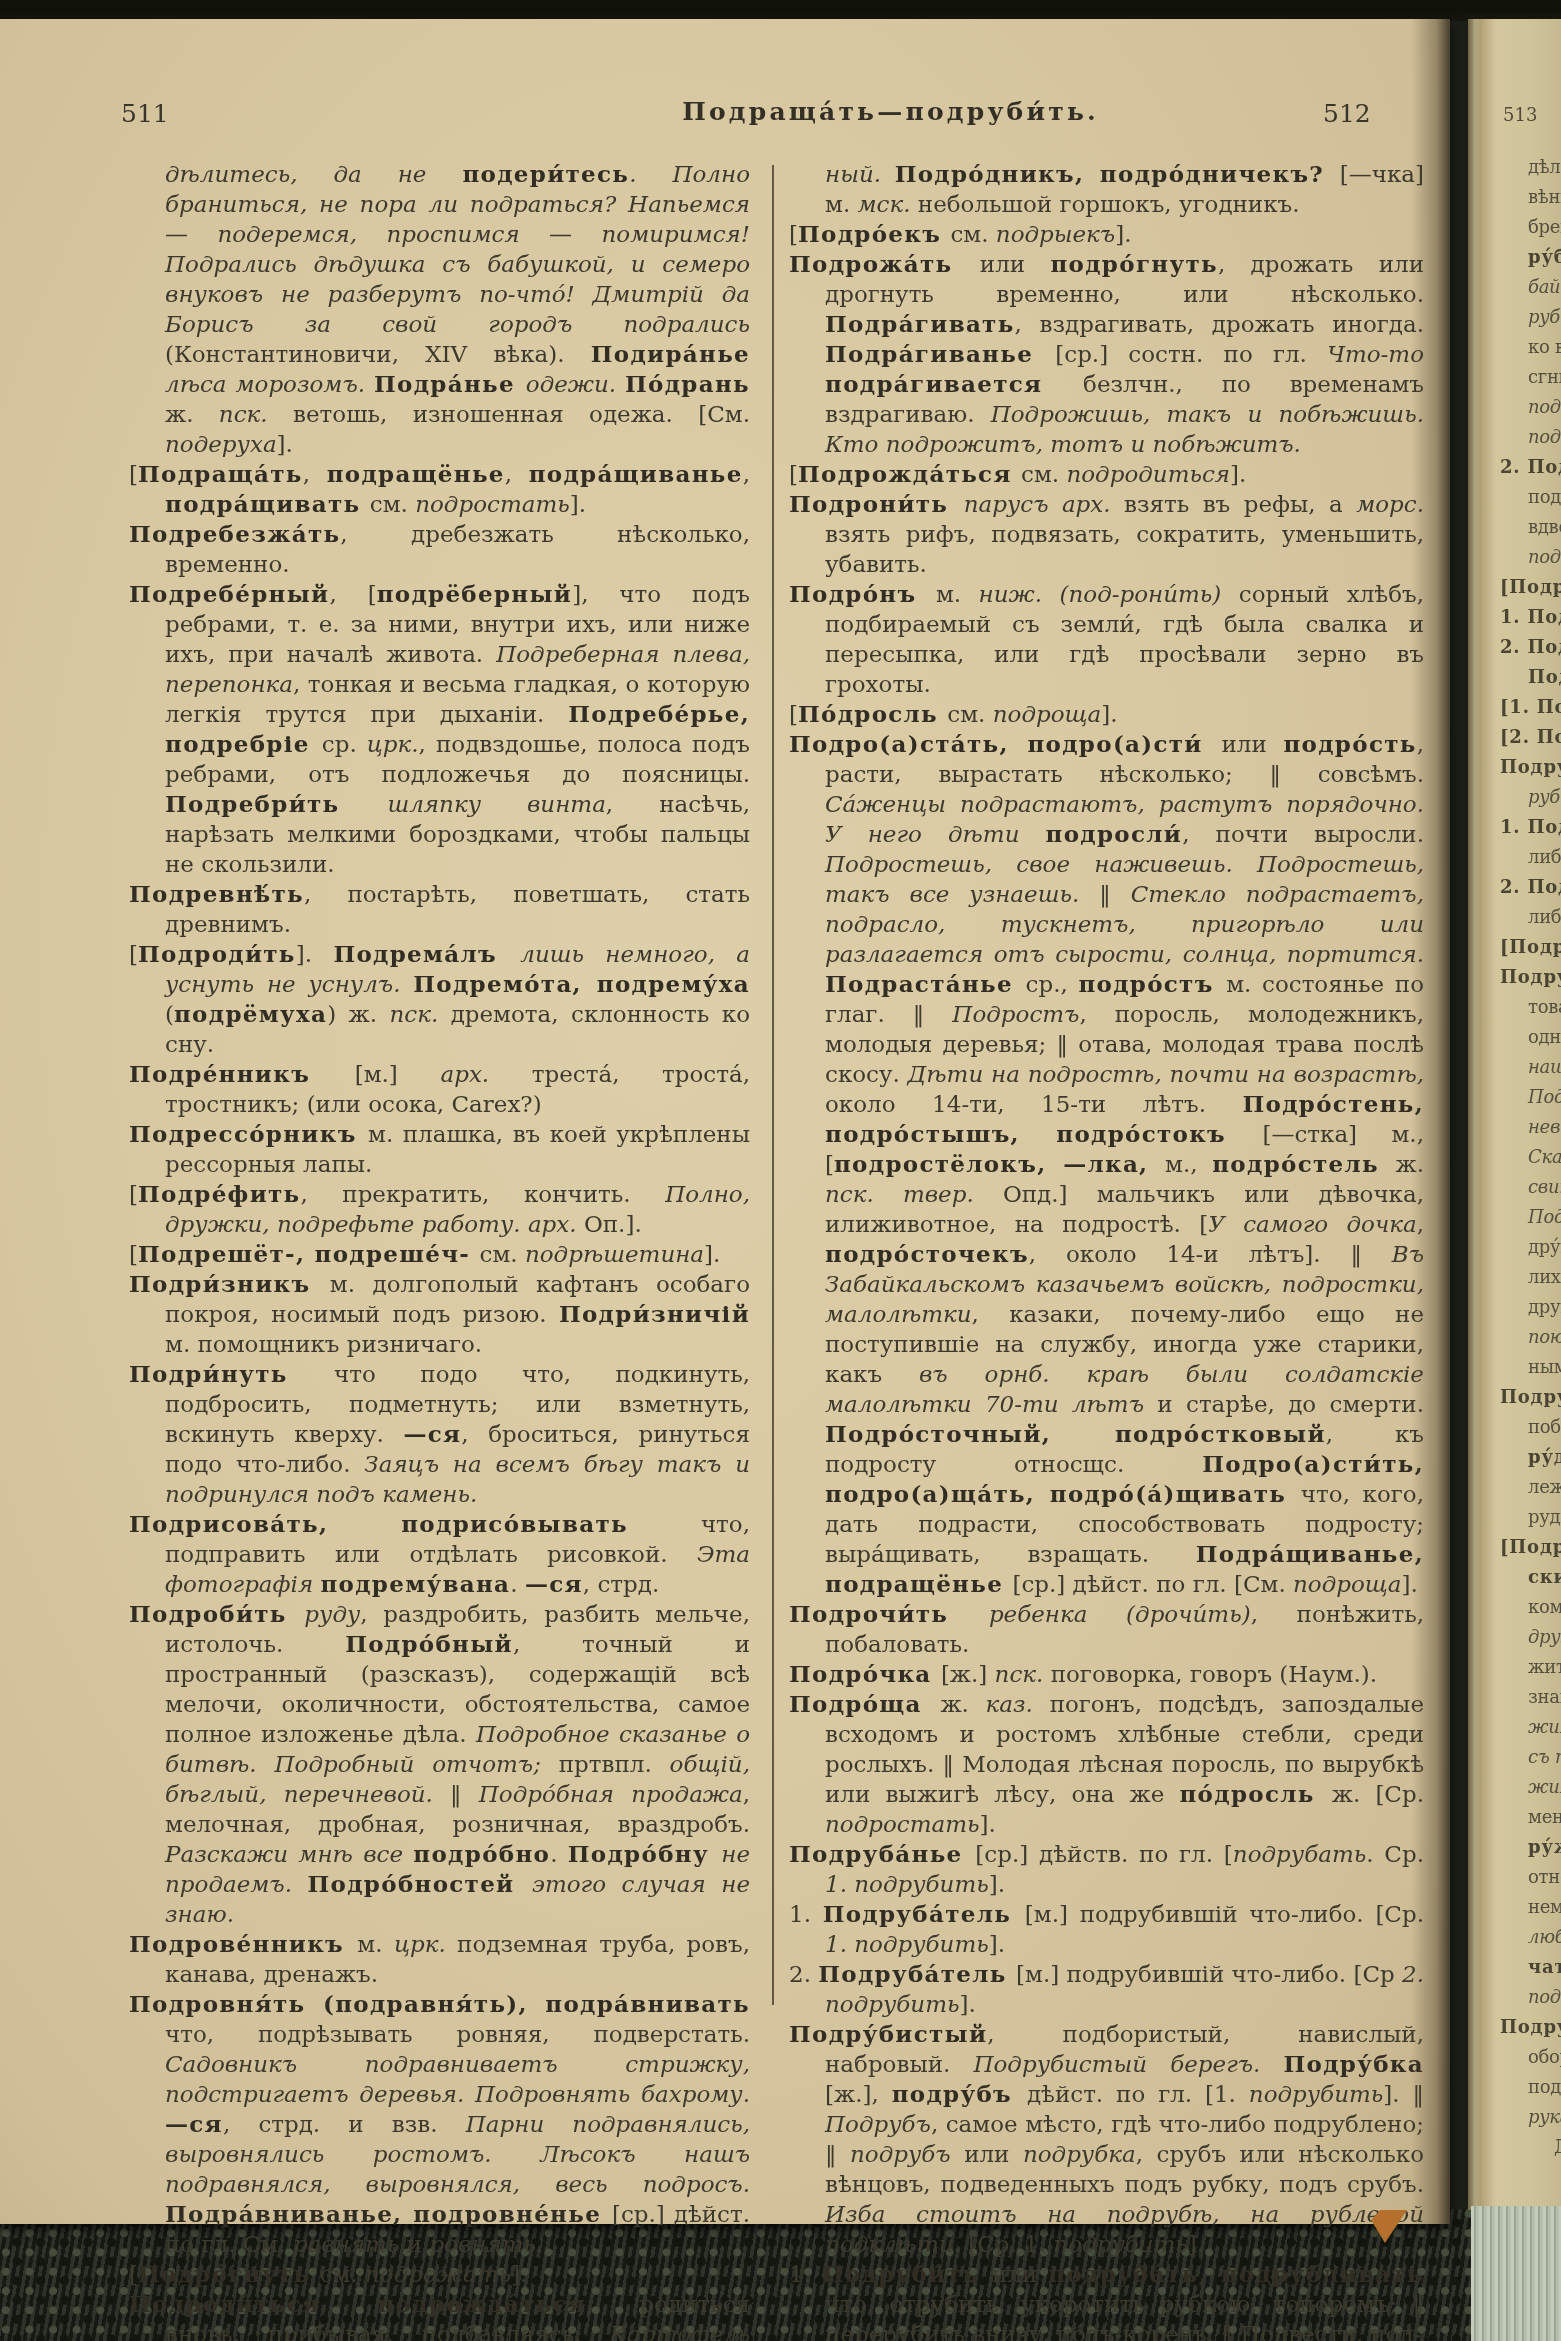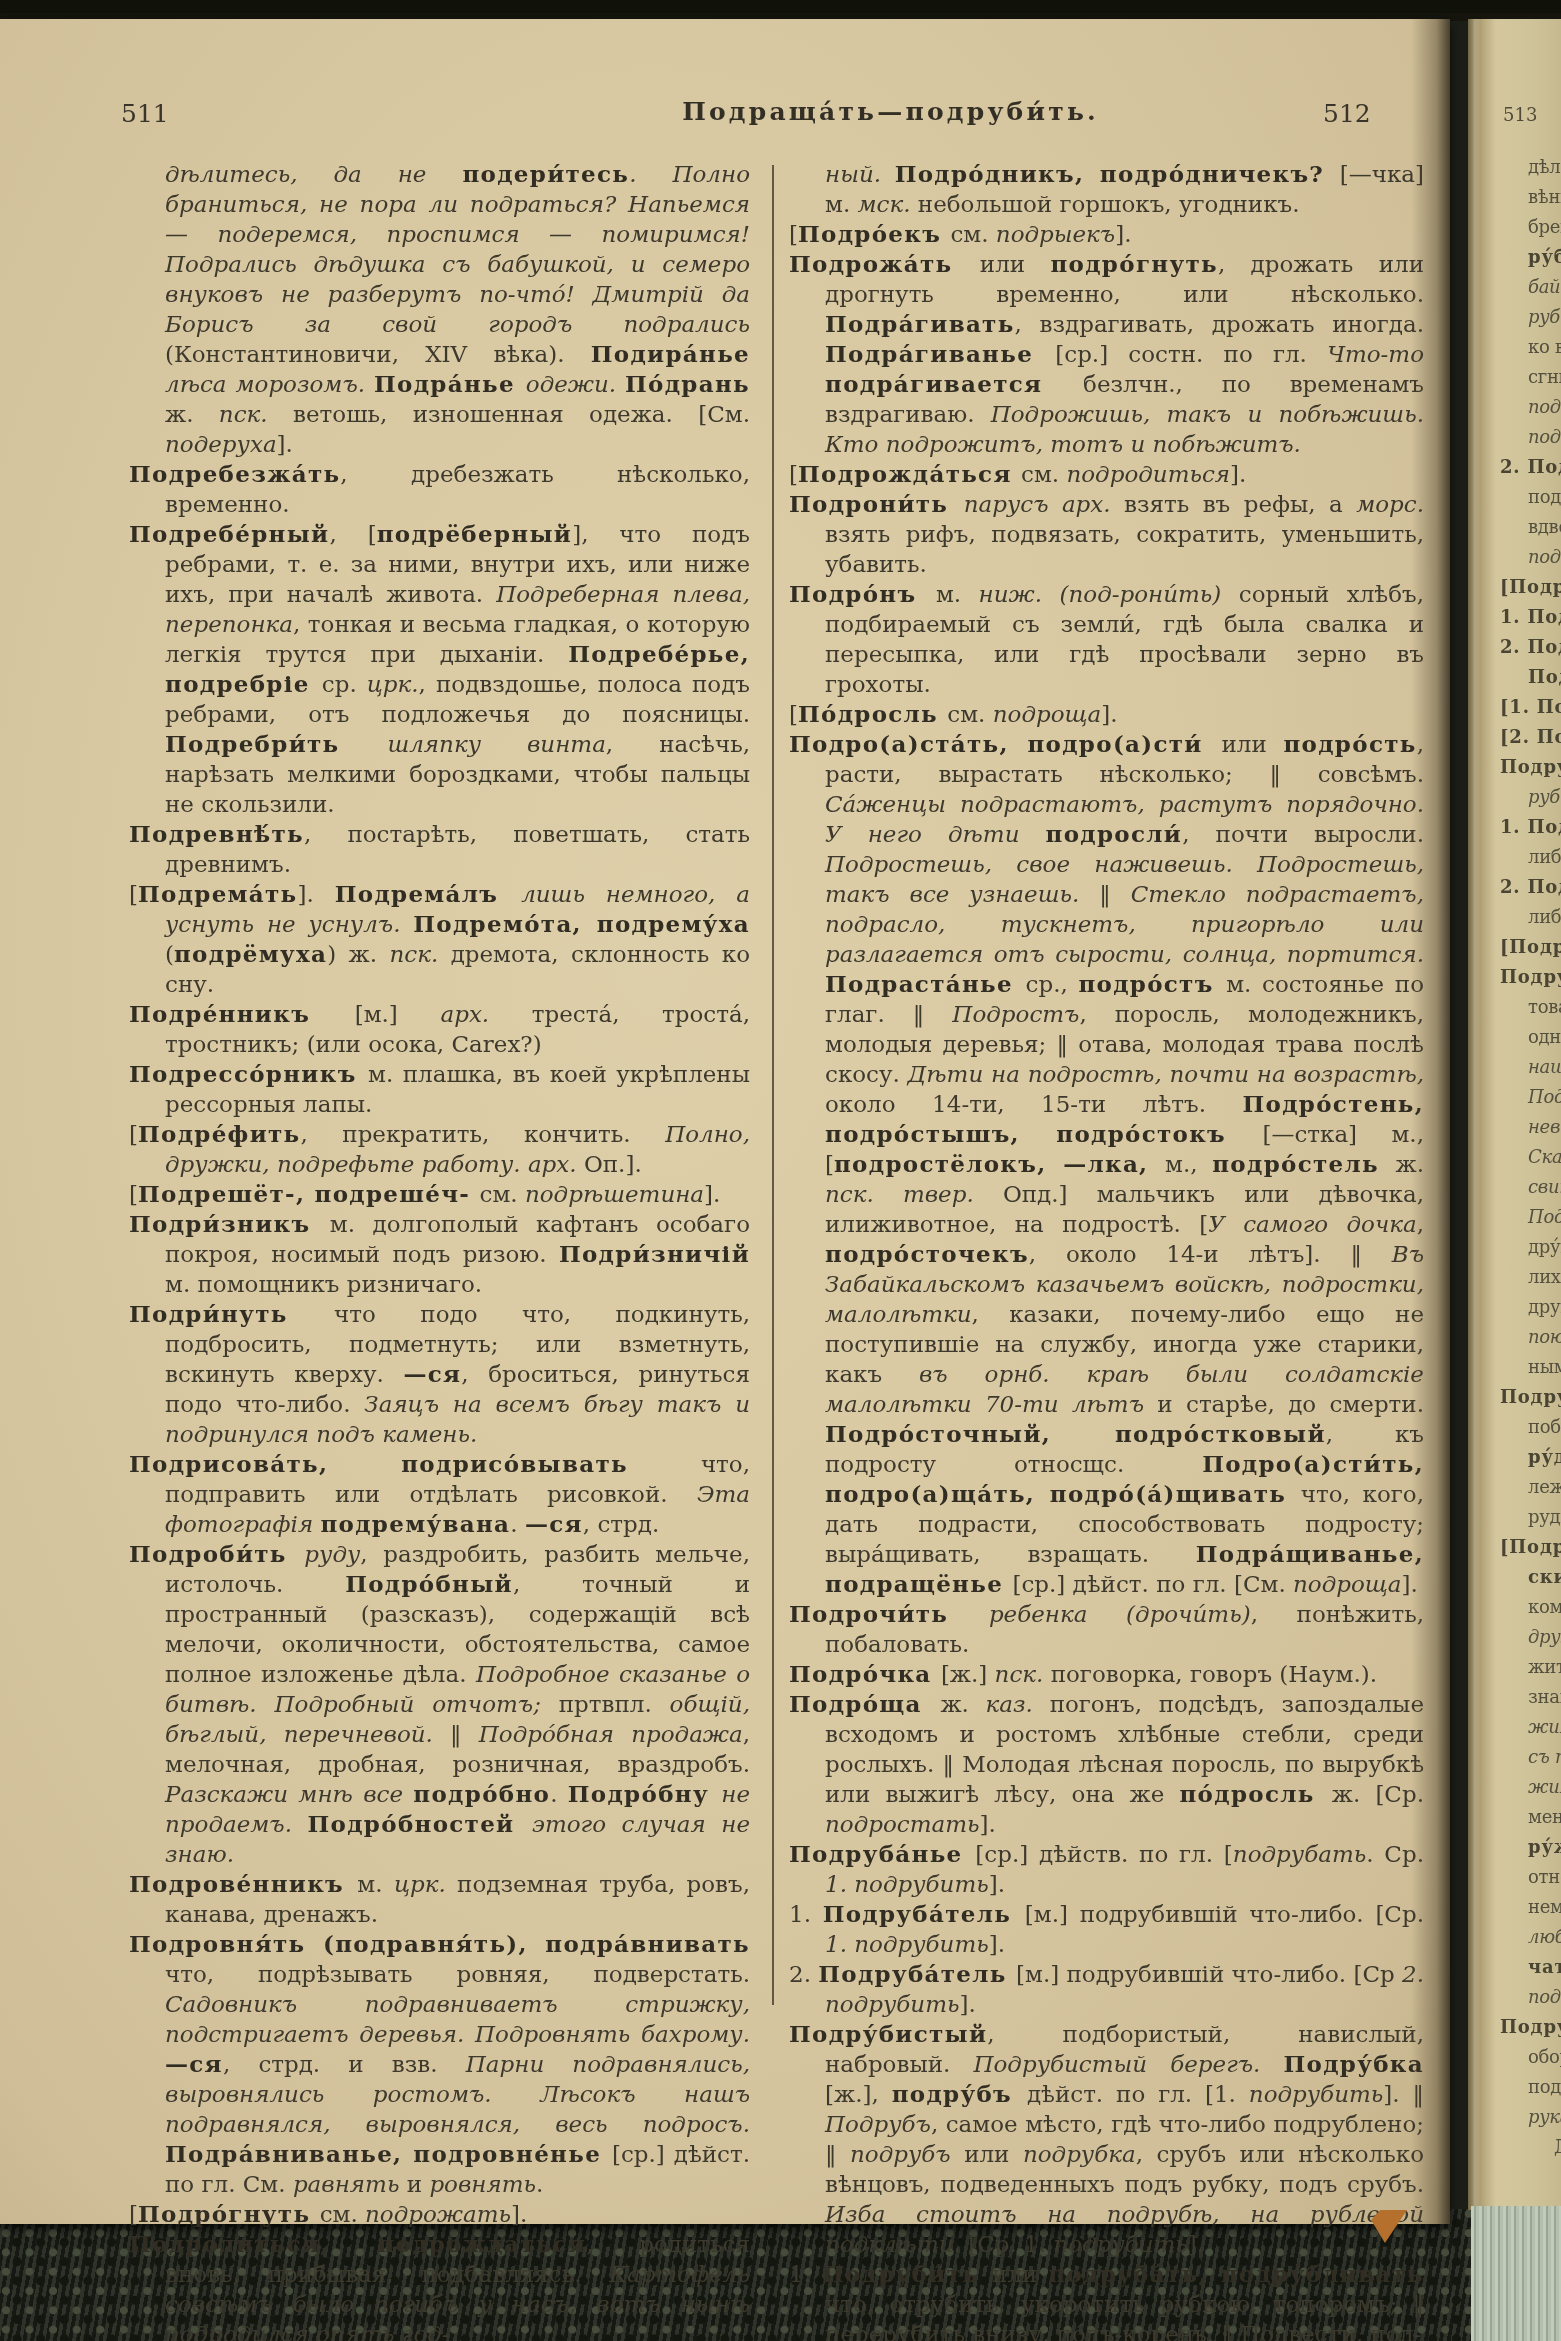--- a/index.html
+++ b/index.html
@@ -70,24 +70,25 @@
   <div class="fabric"></div>
   <div class="topband"></div>
 
   <div class="page-main">
     <div class="pn pn-left">511</div>
     <div class="head-title">Подраща́ть—подруби́ть.</div>
     <div class="pn pn-right">512</div>
     <div class="col-rule"></div>
     <div class="col col-left" id="col-left">
         <p class="entry cont"><span class="i">дѣлитесь, да не </span><span class="b">подери́тесь</span><span class="i">. Полно браниться, не пора ли подраться? Напьемся — подеремся, проспимся — помиримся! Подрались дѣдушка съ бабушкой, и семеро внуковъ не разберутъ по-что́! Дмитрій да Борисъ за свой городъ подрались </span><span>(Константиновичи, XIV вѣка). </span><span class="b">Подира́нье </span><span class="i">лѣса морозомъ. </span><span class="b">Подра́нье </span><span class="i">одежи. </span><span class="b">По́дрань </span><span>ж. </span><span class="i">пск. </span><span>ветошь, изношенная одежа. [См. </span><span class="i">подеруха</span><span>].</span></p>
+        <p class="entry"><span>[</span><span class="b">Подраща́ть</span><span>, </span><span class="b">подращёнье</span><span>, </span><span class="b">подра́щиванье</span><span>, </span><span class="b">подра́щивать </span><span>см. </span><span class="i">подростать</span><span>].</span></p>
         <p class="entry"><span class="b">Подребезжа́ть</span><span>, дребезжать нѣсколько, временно.</span></p>
         <p class="entry"><span class="b">Подребе́рный</span><span>, [</span><span class="b">подрёберный</span><span>], что подъ ребрами, т. е. за ними, внутри ихъ, или ниже ихъ, при началѣ живота. </span><span class="i">Подреберная плева, перепонка</span><span>, тонкая и весьма гладкая, о которую легкія трутся при дыханіи. </span><span class="b">Подребе́рье, подребріе </span><span>ср. </span><span class="i">црк.</span><span>, подвздошье, полоса подъ ребрами, отъ подложечья до поясницы. </span><span class="b">Подребри́ть </span><span class="i">шляпку винта</span><span>, насѣчь, нарѣзать мелкими бороздками, чтобы пальцы не скользили.</span></p>
         <p class="entry"><span class="b">Подревнѣ́ть</span><span>, постарѣть, поветшать, стать древнимъ.</span></p>
-        <p class="entry"><span>[</span><span class="b">Подрема́ть</span><span>]. </span><span class="b">Подрема́лъ </span><span class="i">лишь немного, а уснуть не уснулъ. </span><span class="b">Подремо́та, подрему́ха </span><span>(</span><span class="b">подрёмуха</span><span>) ж. </span><span class="i">пск. </span><span>дремота, склонность ко сну.</span></p>
+        <p class="entry"><span>[</span><span class="b">Подроди́ть</span><span>]. </span><span class="b">Подрема́лъ </span><span class="i">лишь немного, а уснуть не уснулъ. </span><span class="b">Подремо́та, подрему́ха </span><span>(</span><span class="b">подрёмуха</span><span>) ж. </span><span class="i">пск. </span><span>дремота, склонность ко сну.</span></p>
         <p class="entry"><span class="b">Подре́нникъ </span><span>[м.] </span><span class="i">арх. </span><span>треста́, троста́, тростникъ; (или осока, Carex?)</span></p>
         <p class="entry"><span class="b">Подрессо́рникъ </span><span>м. плашка, въ коей укрѣплены рессорныя лапы.</span></p>
         <p class="entry"><span>[</span><span class="b">Подре́фить</span><span>, прекратить, кончить. </span><span class="i">Полно, дружки, подрефьте работу. арх. </span><span>Оп.].</span></p>
         <p class="entry"><span>[</span><span class="b">Подрешёт-, подреше́ч- </span><span>см. </span><span class="i">подрѣшетина</span><span>].</span></p>
         <p class="entry"><span class="b">Подри́зникъ </span><span>м. долгополый кафтанъ особаго покроя, носимый подъ ризою. </span><span class="b">Подри́зничій </span><span>м. помощникъ ризничаго.</span></p>
         <p class="entry"><span class="b">Подри́нуть </span><span>что подо что, подкинуть, подбросить, подметнуть; или взметнуть, вскинуть кверху. </span><span class="b">—ся</span><span>, броситься, ринуться подо что-либо. </span><span class="i">Заяцъ на всемъ бѣгу такъ и подринулся подъ камень.</span></p>
         <p class="entry"><span class="b">Подрисова́ть, подрисо́вывать </span><span>что, подправить или отдѣлать рисовкой. </span><span class="i">Эта фотографія </span><span class="b">подрему́вана</span><span>. </span><span class="b">—ся</span><span>, стрд.</span></p>
         <p class="entry"><span class="b">Подроби́ть </span><span class="i">руду</span><span>, раздробить, разбить мельче, истолочь. </span><span class="b">Подро́бный</span><span>, точный и пространный (разсказъ), содержащій всѣ мелочи, околичности, обстоятельства, самое полное изложенье дѣла. </span><span class="i">Подробное сказанье о битвѣ. Подробный отчотъ; </span><span>пртвпл. </span><span class="i">общій, бѣглый, перечневой. </span><span>‖ </span><span class="i">Подро́бная продажа</span><span>, мелочная, дробная, розничная, враздробъ. </span><span class="i">Разскажи мнѣ все </span><span class="b">подро́бно</span><span>. </span><span class="b">Подро́бну </span><span class="i">не продаемъ. </span><span class="b">Подро́бностей </span><span class="i">этого случая не знаю.</span></p>
         <p class="entry"><span class="b">Подрове́нникъ </span><span>м. </span><span class="i">црк. </span><span>подземная труба, ровъ, канава, дренажъ.</span></p>
         <p class="entry"><span class="b">Подровня́ть (подравня́ть), подра́внивать </span><span>что, подрѣзывать ровняя, подверстать. </span><span class="i">Садовникъ подравниваетъ стрижку, подстригаетъ деревья. Подровнять бахрому. </span><span class="b">—ся</span><span>, стрд. и взв. </span><span class="i">Парни подравнялись, выровнялись ростомъ. Лѣсокъ нашъ подравнялся, выровнялся, весь подросъ. </span><span class="b">Подра́вниванье, подровне́нье </span><span>[ср.] дѣйст. по гл. См. </span><span class="i">равнять </span><span>и </span><span class="i">ровнять</span><span>.</span></p>

